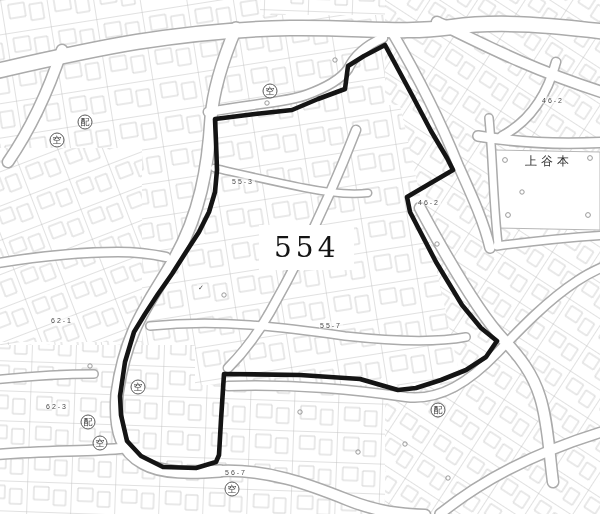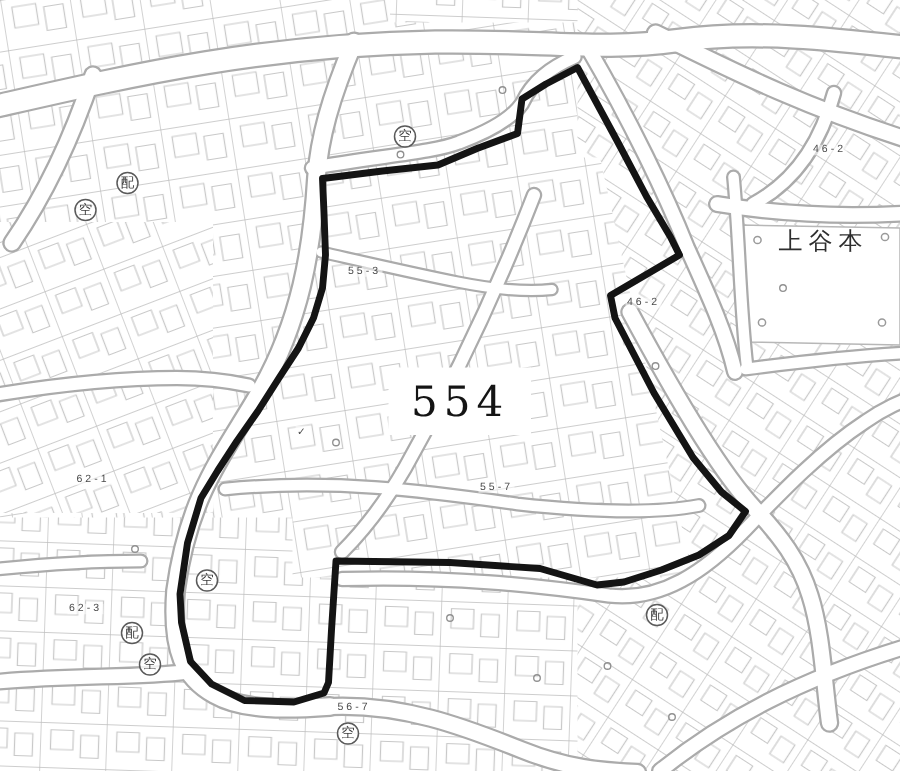--- a/index.html
+++ b/index.html
@@ -19,25 +19,25 @@
   .marker {
     position:absolute; transform:translate(-50%,-50%);
     width:13px; height:13px; border:1px solid #5a5a5a; border-radius:50%;
     font-size:9px; line-height:13px; text-align:center; color:#3d3d3d;
     background:rgba(255,255,255,.8);
   }
   .area-label {
     position:absolute; left:259px; top:225px;
     background:#ffffff; padding:6px 15px;
     font-family:"DejaVu Serif","Liberation Serif",serif;
-    font-size:28px; letter-spacing:4px; color:#141414;margin-top:20px;
+    font-size:28px; letter-spacing:4px; color:#141414;
   }
   .park-label {
     position:absolute; left:503px; top:152px; width:92px;
-    text-align:center; font-size:16px; letter-spacing:4px;
+    text-align:center; font-size:12px; letter-spacing:4px;
     color:#2e2e2e; line-height:19px; font-weight:500;
   }
 </style>
 </head>
 <body>
 
 <div class="stage">
 
   <svg width="600" height="514" viewBox="0 0 600 514">
     <defs>

